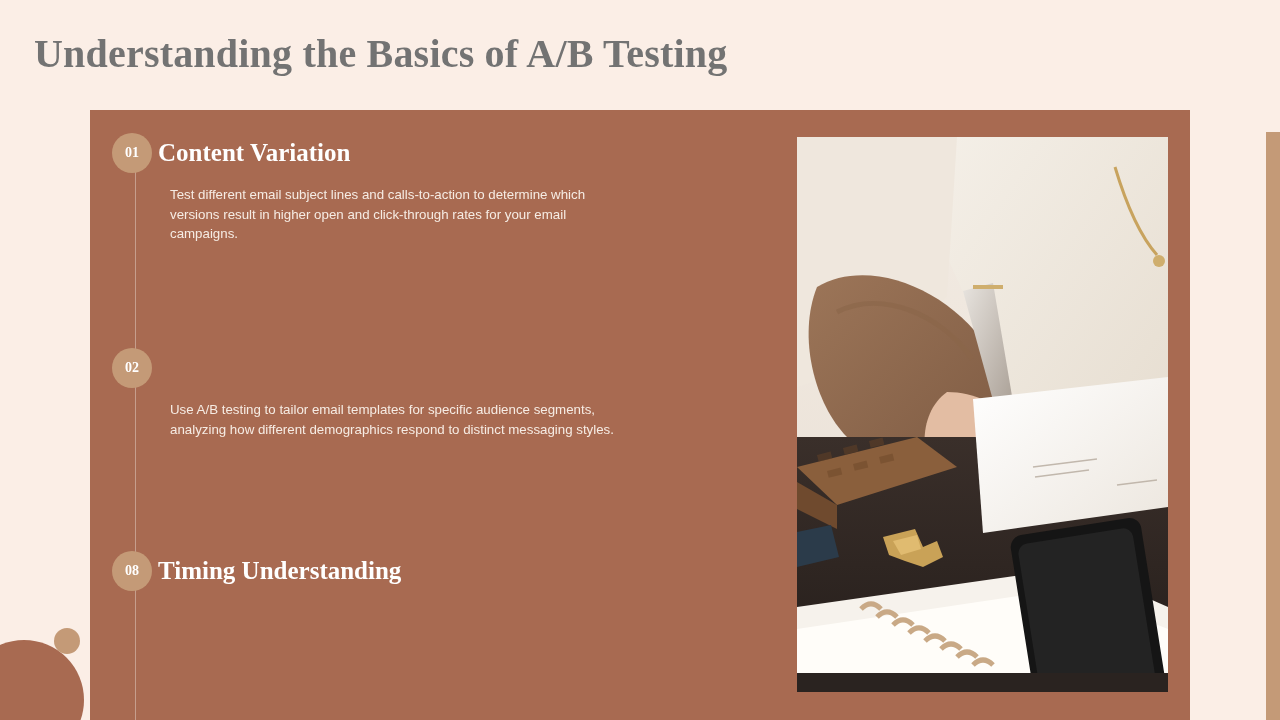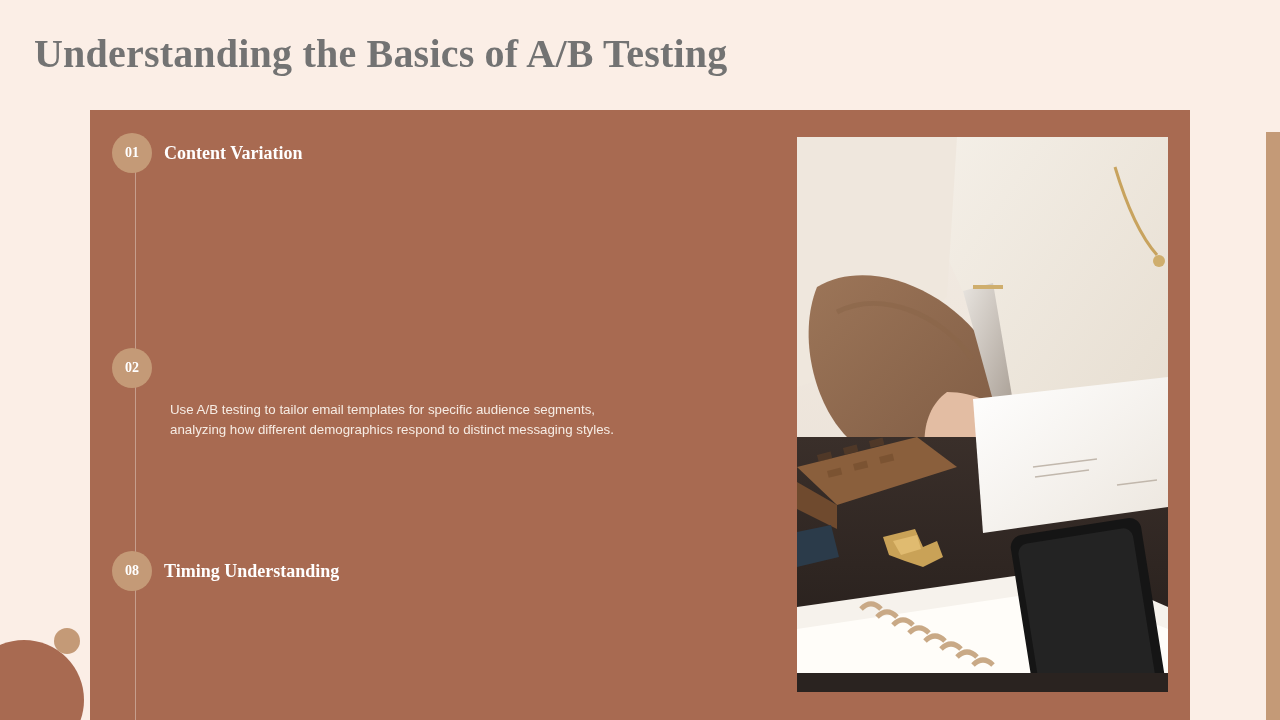--- a/index.html
+++ b/index.html
@@ -104,24 +104,24 @@
     color: #ffffff;
     font-family: "Liberation Serif", serif;
     font-size: 14px;
     font-weight: bold;
     display: flex;
     align-items: center;
     justify-content: center;
     flex: 0 0 auto;
   }
   .item-title {
-    margin-left: 12px;
+    margin-left: 6px;
     font-family: "Liberation Serif", serif;
     font-weight: bold;
-    font-size: 18px;
+    font-size: 25px;
     line-height: 30px;
     color: #ffffff;
   }
   .item-body {
     margin-left: 58px;
     margin-top: 12px;
     width: 450px;
     font-size: 13.3px;
     line-height: 19.5px;
     color: #f6ece4;
@@ -150,20 +150,21 @@
 <h1 class="slide-title">Understanding the Basics of A/B Testing</h1>
 
 <div class="panel"></div>
 <div class="timeline-line"></div>
 
 <div class="item item-1">
   <div class="item-head">
     <div class="badge">01</div>
     <div class="item-title">Content Variation</div>
   </div>
+  <div class="item-body">Test different email subject lines and calls-to-action to determine which versions result in higher open and click-through rates for your email campaigns.</div>
 </div>
 
 <div class="item item-2">
   <div class="item-head">
     <div class="badge">02</div>
   </div>
   <div class="item-body">Use A/B testing to tailor email templates for specific audience segments, analyzing how different demographics respond to distinct messaging styles.</div>
 </div>
 
 <div class="item item-3">

